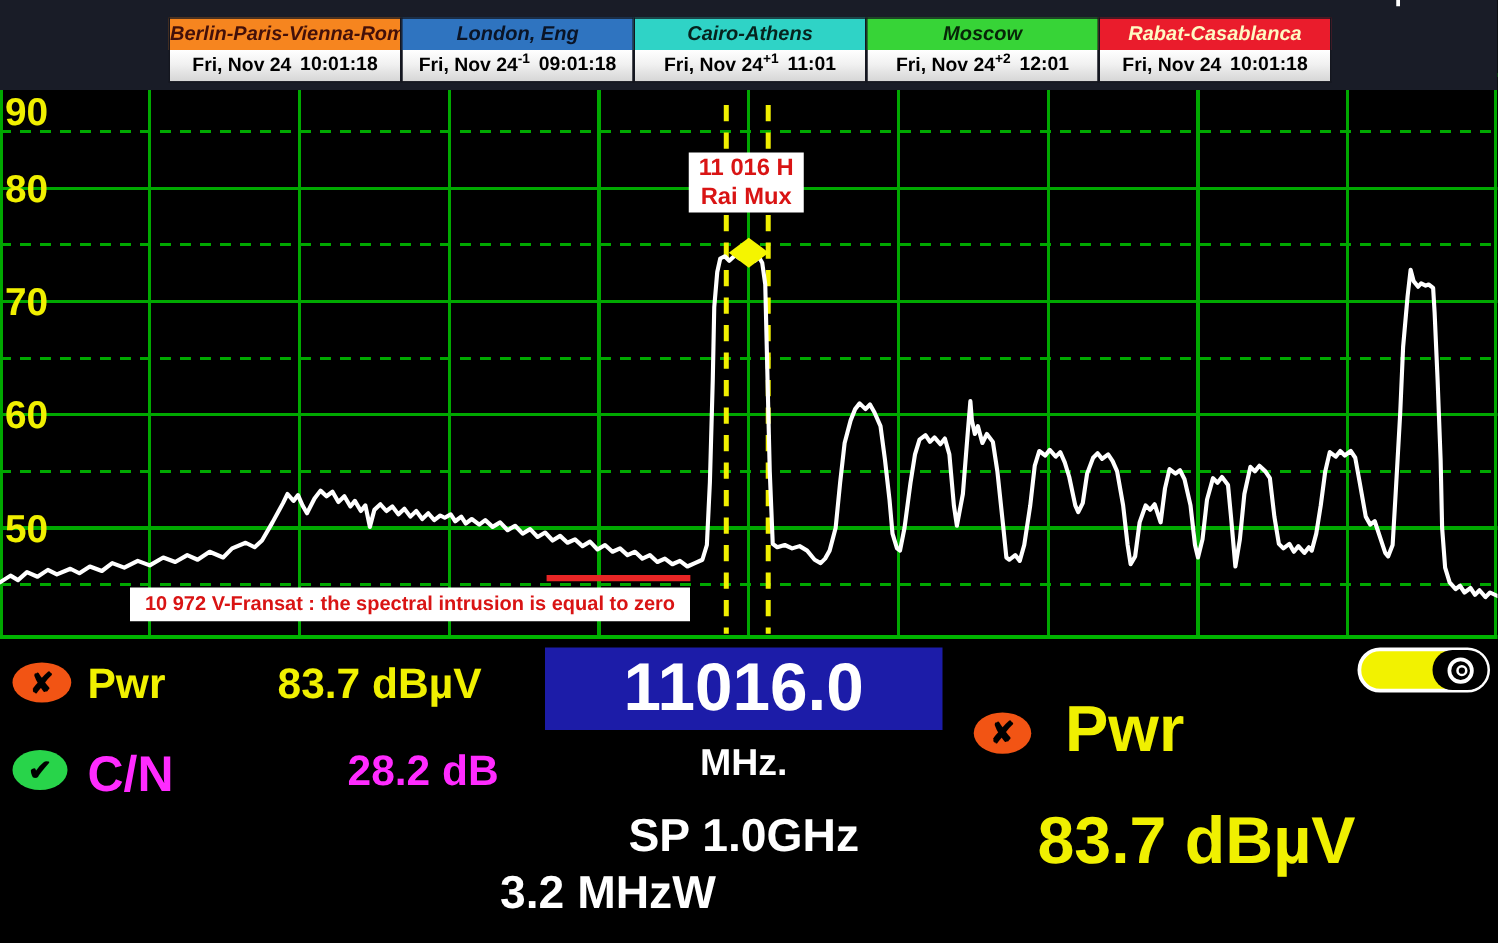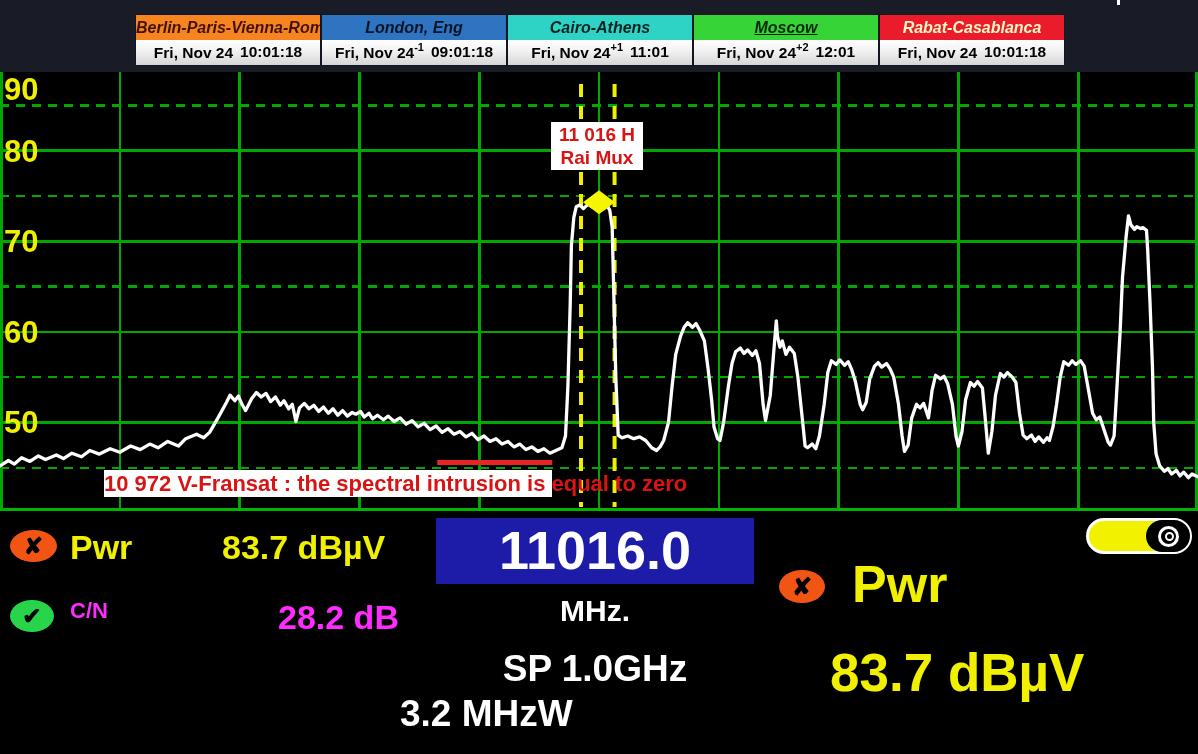--- a/index.html
+++ b/index.html
@@ -14,47 +14,47 @@
   .clock-table{position:absolute;left:135px;top:14px;width:930px;height:52px;display:flex;}
   .clock{width:186px;display:flex;flex-direction:column;box-sizing:border-box;}
   .clock-header{height:26px;line-height:26px;text-align:center;font-style:italic;font-weight:bold;
     font-size:16px;border:1px solid #14161f;border-bottom:none;box-sizing:border-box;white-space:nowrap;overflow:hidden;}
   .clock-body{height:26px;line-height:26px;background:linear-gradient(180deg,#ffffff 0%,#f1f1f1 45%,#d6d6d6 100%);
     display:flex;justify-content:center;align-items:center;font-weight:bold;font-size:15.5px;color:#000;
     padding:0 7px;box-sizing:border-box;border:1px solid #14161f;border-top:none;white-space:nowrap;}
   .c0 .clock-header{background:#f6851f;color:#43100a;}
   .c1 .clock-header{background:#2f74c0;color:#0a1426;}
   .c2 .clock-header{background:#2fd3c6;color:#06231e;}
-  .c3 .clock-header{background:#37d437;color:#072508;text-decoration:underline;}
+  .c3 .clock-header{background:#37d437;color:#072508;}
   .c4 .clock-header{background:#ea1c2c;color:#fef9c3;}
   .clock-offset{font-size:11px;font-weight:bold;margin-right:7px;position:relative;top:-6px;}
 
   
   .overlay{position:absolute;z-index:3;}
   .marker-label{left:551px;top:98px;width:92px;background:#ffffff;color:#d91414;font-weight:bold;
     font-size:19px;line-height:23px;text-align:center;padding:1px 0;margin-top:24px;}
   .annotation{left:104px;top:470px;width:448px;height:27px;background:#ffffff;color:#d91414;
-    font-weight:bold;font-size:22px;line-height:27px;text-align:center;white-space:nowrap;}
+    font-weight:bold;font-size:16px;line-height:27px;text-align:center;white-space:nowrap;}
 
   
   .bottom-panel{position:absolute;left:0;top:512px;width:1198px;height:242px;background:#000;z-index:2;}
   .badge{position:absolute;border-radius:50%;display:flex;align-items:center;justify-content:center;
     color:#000;font-weight:bold;}
   .badge-orange{background:#f25414;}
   .badge-green{background:#28d44a;}
   #pwr-icon{left:10px;top:18px;width:47px;height:32px;font-size:23px;}
   #cn-icon{left:10px;top:88px;width:44px;height:32px;font-size:23px;}
   #pwr2-icon{left:779px;top:58px;width:46px;height:33px;font-size:24px;}
   .yellow{color:#f0f000;}
   .magenta{color:#ff2bff;}
   .white{color:#ffffff;}
   .readout{position:absolute;font-weight:bold;white-space:nowrap;}
   #pwr-label{left:70px;top:16px;font-size:34px;}
   #pwr-value{left:222px;top:16px;font-size:34px;}
-  #cn-label{left:70px;top:86px;font-size:22px;}
+  #cn-label{left:70px;top:86px;font-size:40px;}
   #cn-value{left:278px;top:86px;font-size:34px;}
   #freq-box{position:absolute;left:436px;top:6px;width:318px;height:66px;background:#1c1ca8;
     color:#fff;font-size:54px;font-weight:bold;text-align:center;line-height:64px;}
   #freq-unit{left:436px;top:82px;width:318px;text-align:center;font-size:30px;}
   #span-readout{left:400px;top:136px;width:390px;text-align:center;font-size:37px;}
   #bw-readout{left:400px;top:181px;width:390px;text-align:left;font-size:37px;}
   #pwr2-label{left:852px;top:42px;font-size:52px;}
   #pwr2-value{left:830px;top:130px;font-size:53px;}
   .toggle{position:absolute;left:1086px;top:6px;width:100px;height:30px;background:#f2f200;
     border:3px solid #fff;border-radius:18px;}

